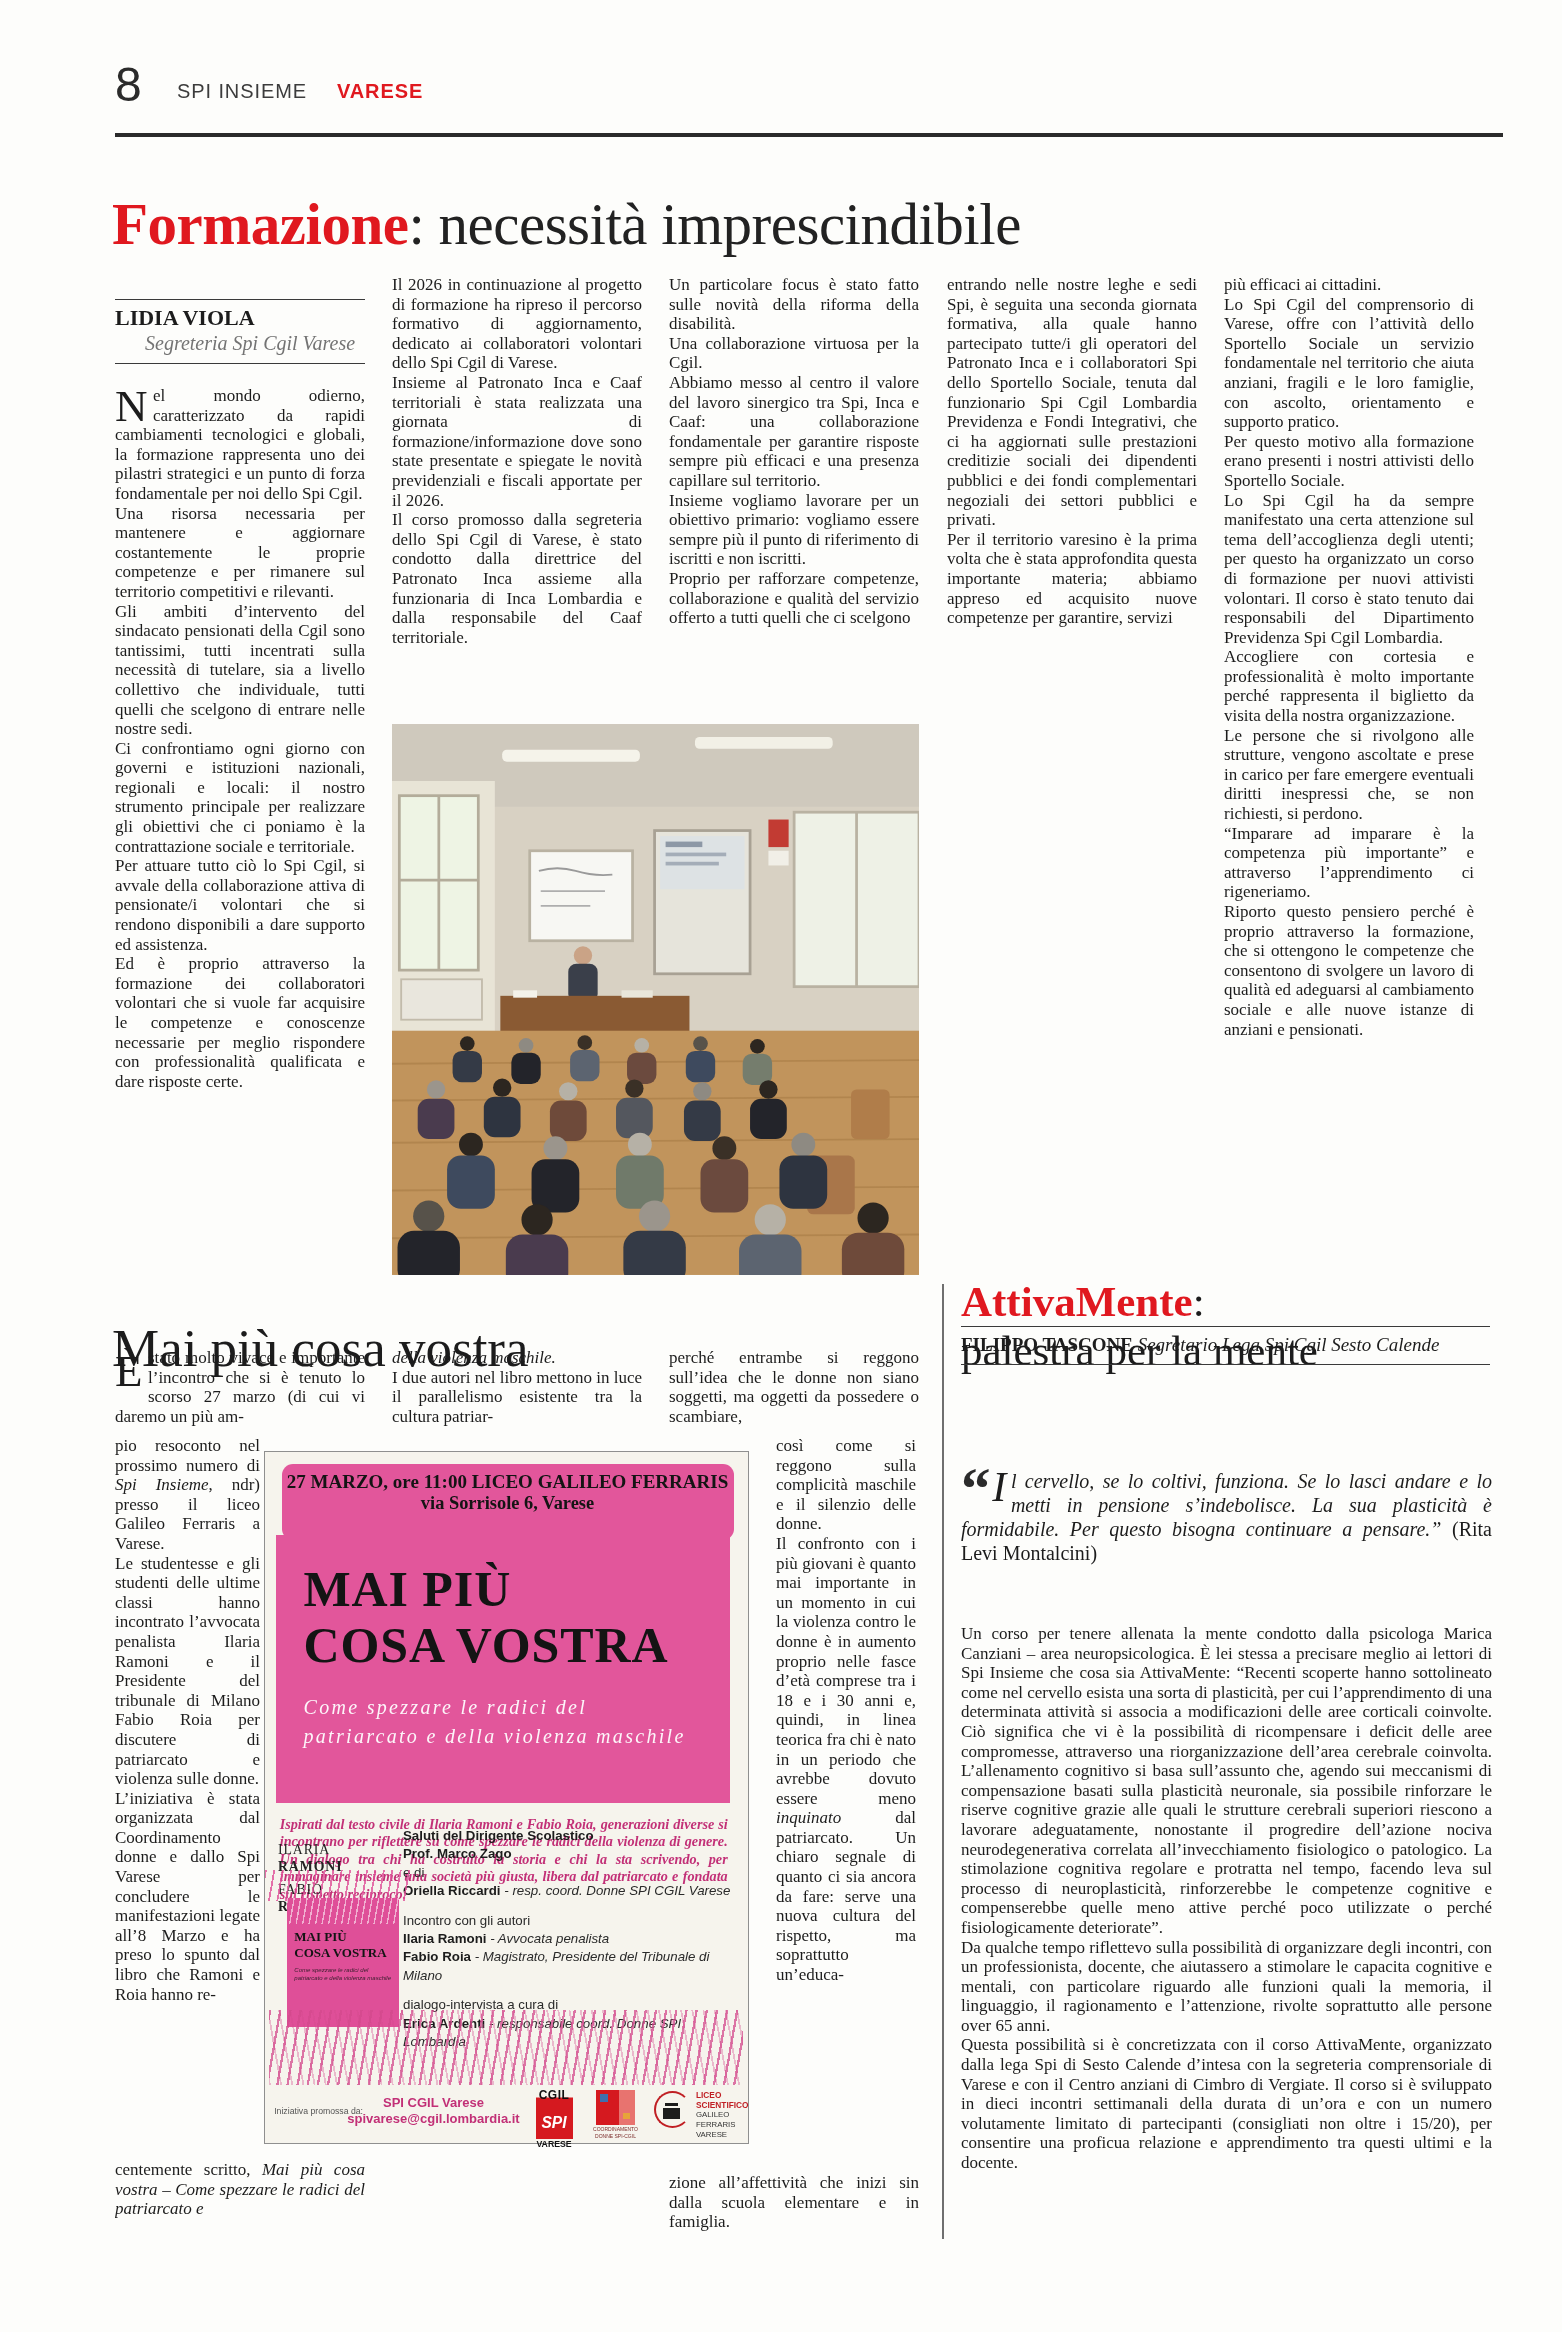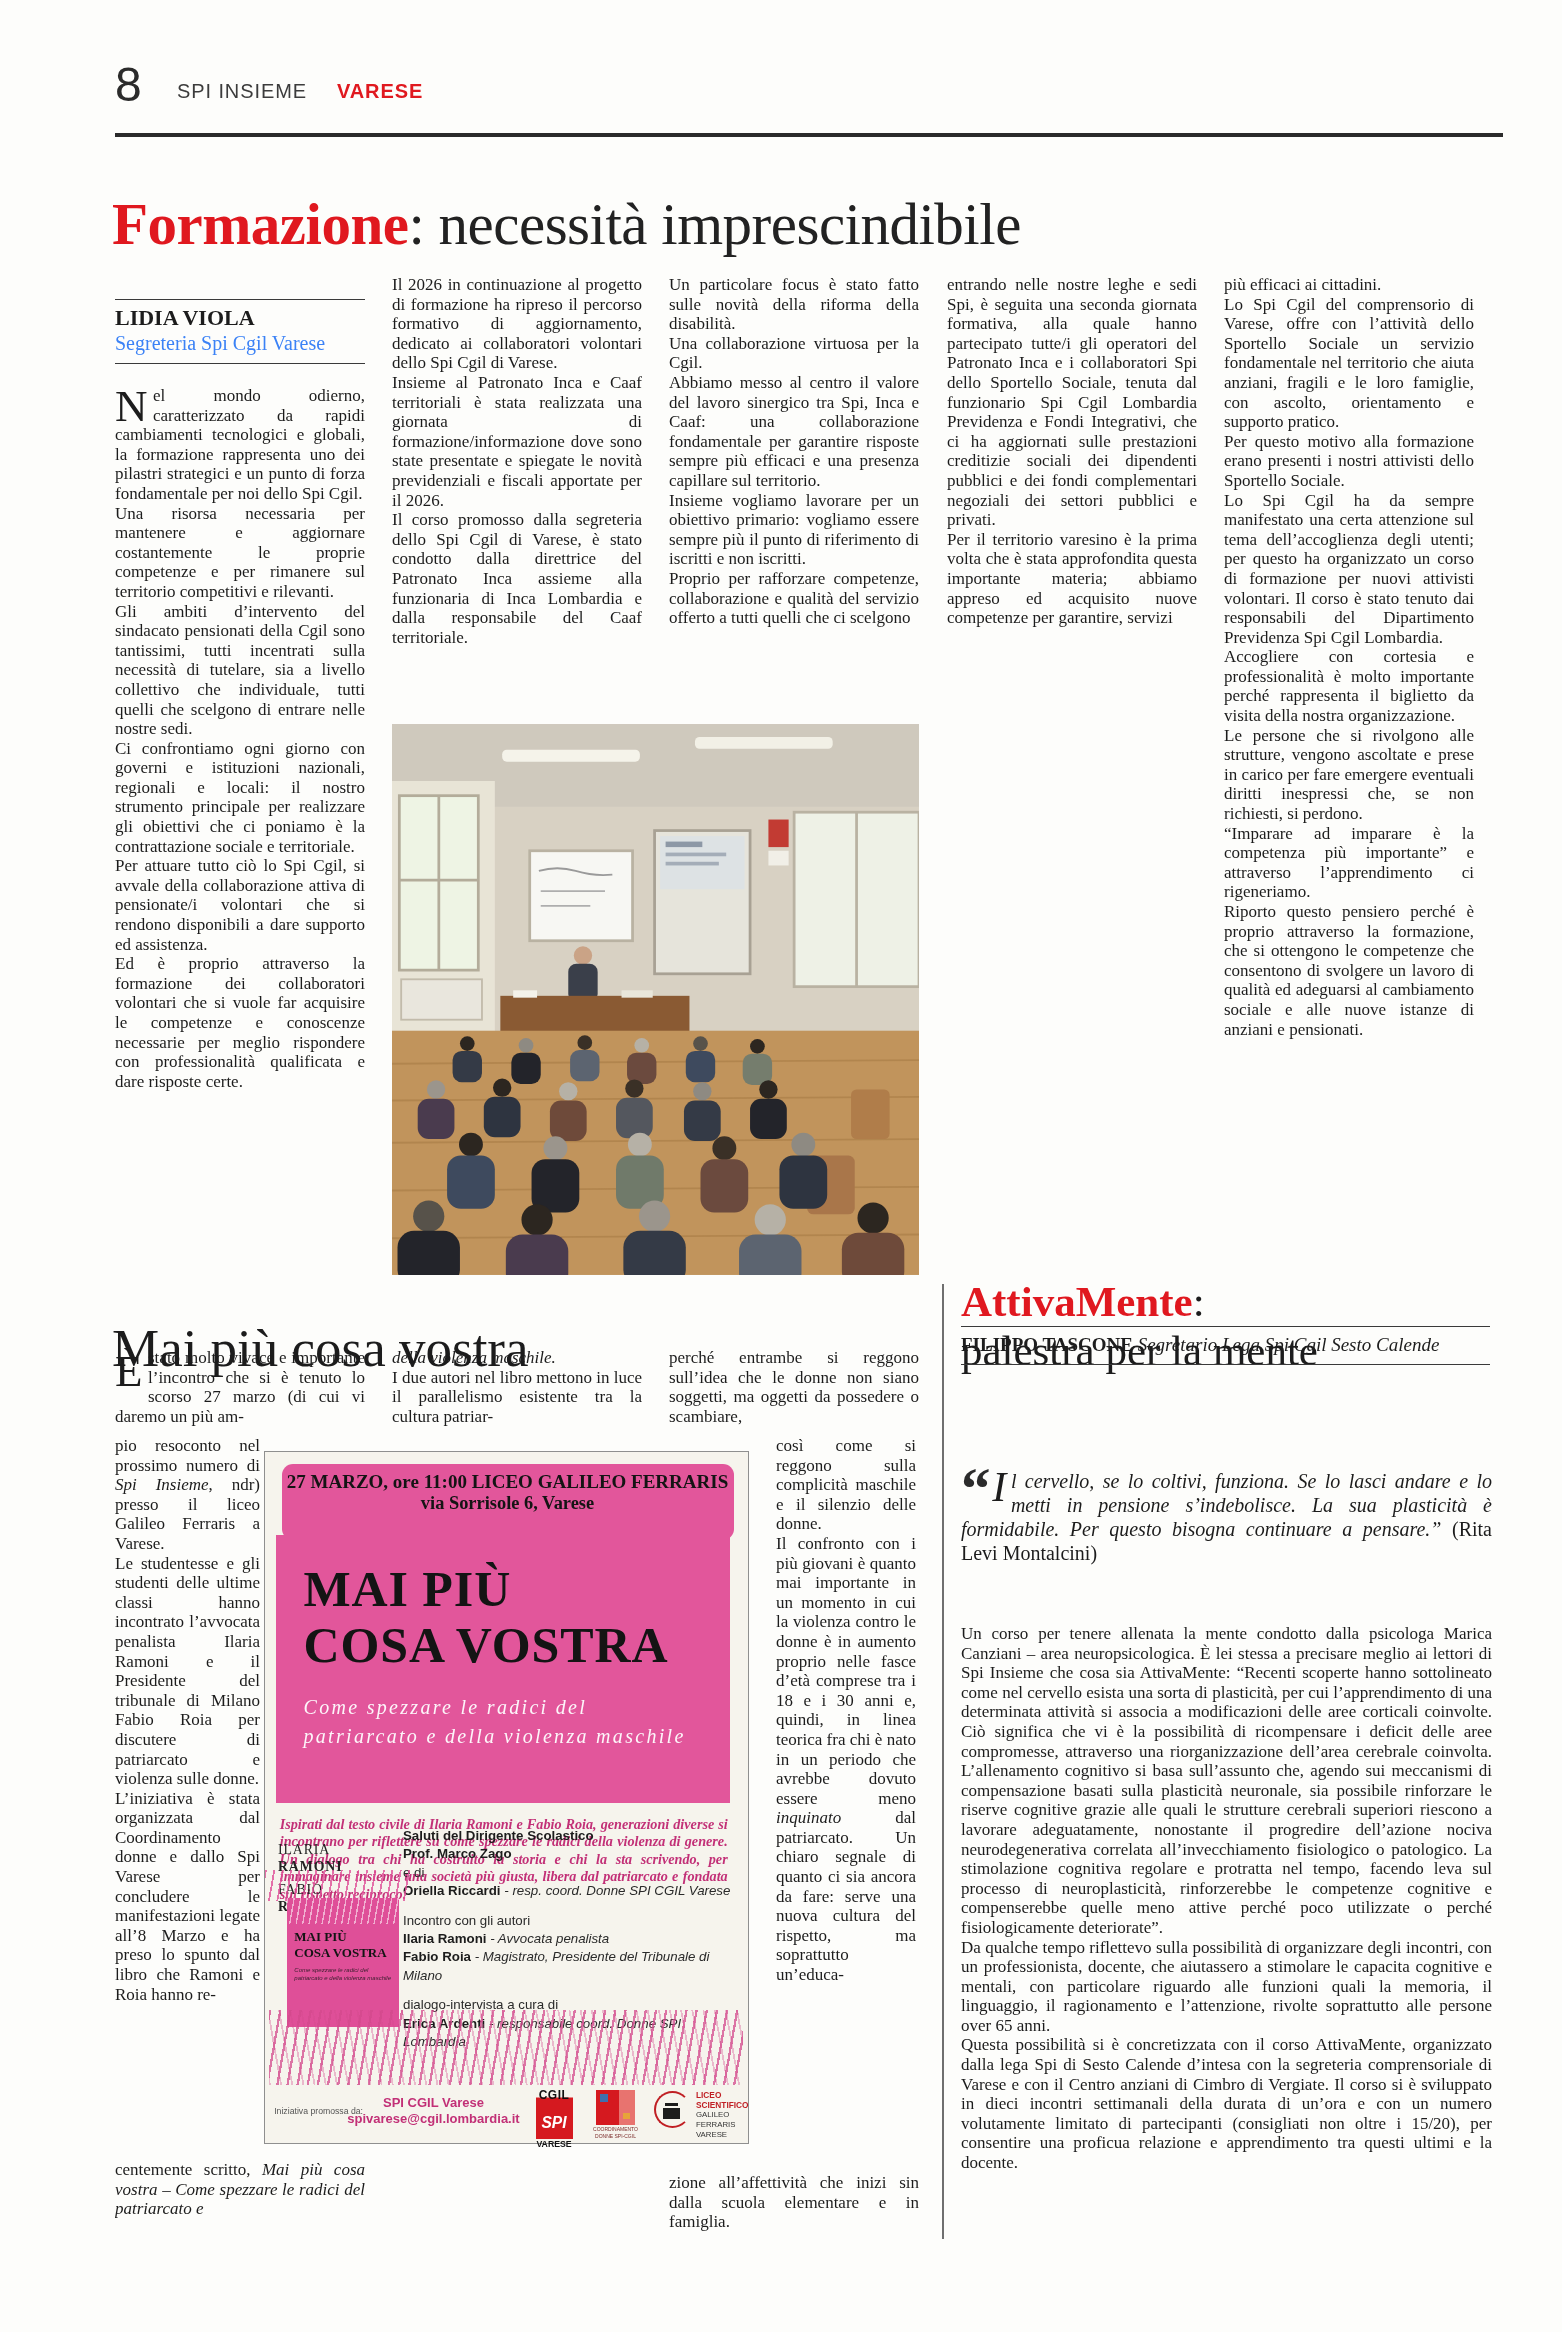--- a/index.html
+++ b/index.html
@@ -13,21 +13,21 @@
   .mast-ed{position:absolute;left:222px;bottom:0;font-family:"Liberation Sans",sans-serif;font-size:20px;font-weight:700;letter-spacing:0.9px;color:#e0191f;}
   .mast-rule{position:absolute;left:115px;top:133px;width:1388px;height:3.7px;background:#2b2b2b;}
 
   
   .h1{position:absolute;left:112px;top:154px;width:1377px;font-size:59px;line-height:1.05;letter-spacing:-0.5px;}
   .h1 .acc{color:#e0181f;font-weight:700;}
   .h1 .rest{color:#222;font-weight:400;}
 
   .bybox{position:absolute;left:115px;top:299px;width:250px;border-top:1.8px solid #3a3a3a;border-bottom:1.8px solid #3a3a3a;padding:6.4px 0 8.3px 0;}
   .byname{font-size:22px;font-weight:700;color:#1c1c1c;line-height:1.1;}
-  .byrole{font-size:20px;color:#3b82f6;line-height:1.2;}
+  .byrole{font-size:20px;font-style:italic;color:#737373;line-height:1.2;margin-left:30px;}
 
   .col{position:absolute;font-size:17px;line-height:19.6px;text-align:justify;white-space:pre-line;hyphens:auto;color:#1c1c1c;overflow:hidden;}
   .w272{width:250px;}
   .dropcap{float:left;font-size:45px;line-height:37px;padding:1.8px 5.5px 0 0;font-weight:400;}
 
   
   .photo{position:absolute;left:392px;top:724px;width:527px;height:551px;overflow:hidden;background:#d8d1c4;}
 
   
   .h2a{position:absolute;left:112px;top:1278px;width:826px;font-size:53px;font-weight:400;color:#1c1c1c;line-height:1;}

